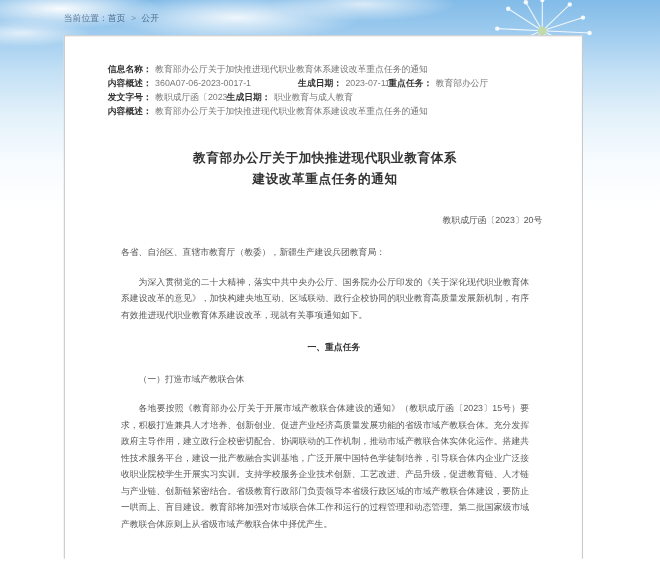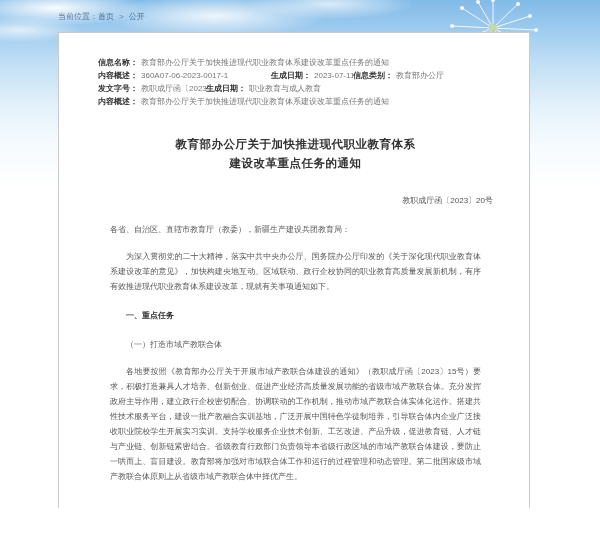--- a/index.html
+++ b/index.html
@@ -47,21 +47,21 @@
   .title {
     margin: 27px 0 4px 0; text-align: center;
     font-size: 11.5px; font-weight: bold; color: #333333;
     line-height: 19px; letter-spacing: 0.5px;
   }
   .doc-no { margin-top: 21px; text-align: right; font-size: 8px; color: #555555; line-height: 13px; }
 
   .body-text p { margin: 12px; font-size: 8px; color: #575757; line-height: 15px; }
   .salutation { margin-top: 15px !important; }
   .para { margin-top: 12px !important; text-indent: 2em; text-align: justify; }
-  .sec-h1 { margin-top: 14px !important; text-indent: 2em; font-weight: bold; color: #333333 !important; }
+  .sec-h1 { margin-top: 14px !important; text-indent: 2em; font-weight: bold; color: #333333 !important; text-align: center; }
   .sec-h2 { margin-top: 14px !important; text-indent: 2em; }
   .gap-lg { margin-top: 26px !important; }
 </style>
 </head>
 <body>
 
 <div class="page">
 
   <div class="clouds"></div>
 
@@ -110,21 +110,21 @@
       <div class="meta-row">
         <span class="meta-cell c-index">
           <span class="meta-label">内容概述：</span>
           <span class="meta-value">360A07-06-2023-0017-1</span>
         </span>
         <span class="meta-cell c-date">
           <span class="meta-label">生成日期：</span>
           <span class="meta-value">2023-07-11</span>
         </span>
         <span class="meta-cell">
-          <span class="meta-label">信息类别：</span>
+          <span class="meta-label">重点任务：</span>
           <span class="meta-value">教育部办公厅</span>
         </span>
       </div>
       <div class="meta-row">
         <span class="meta-cell c-docno">
           <span class="meta-label">发文字号：</span>
           <span class="meta-value">教职成厅函〔2023〕20号</span>
         </span>
         <span class="meta-cell">
           <span class="meta-label">生成日期：</span>

